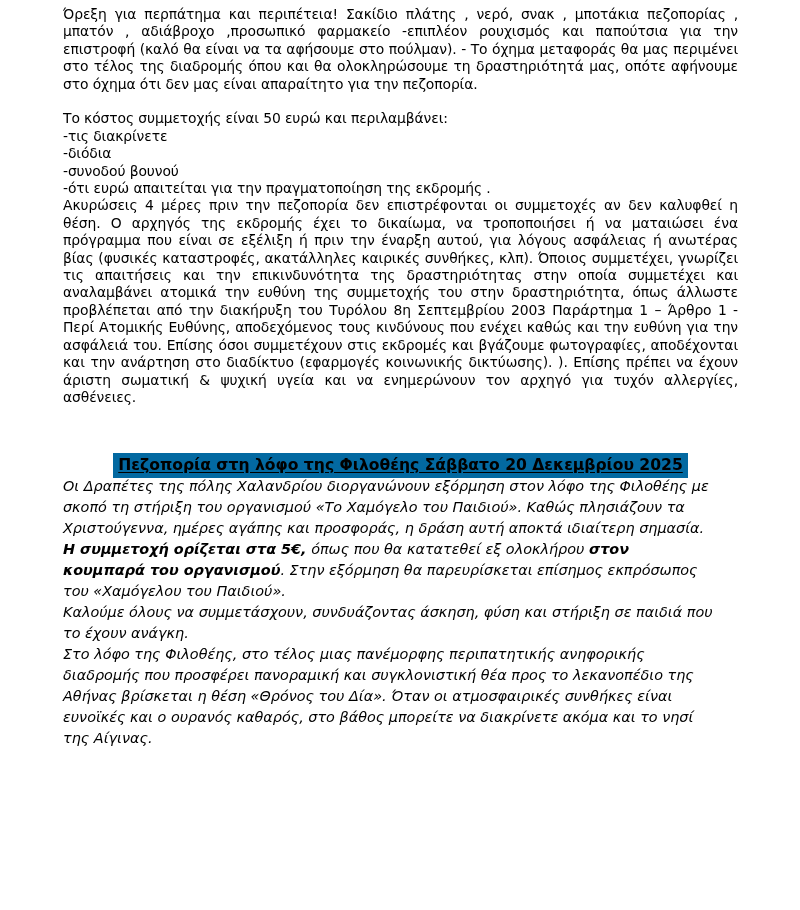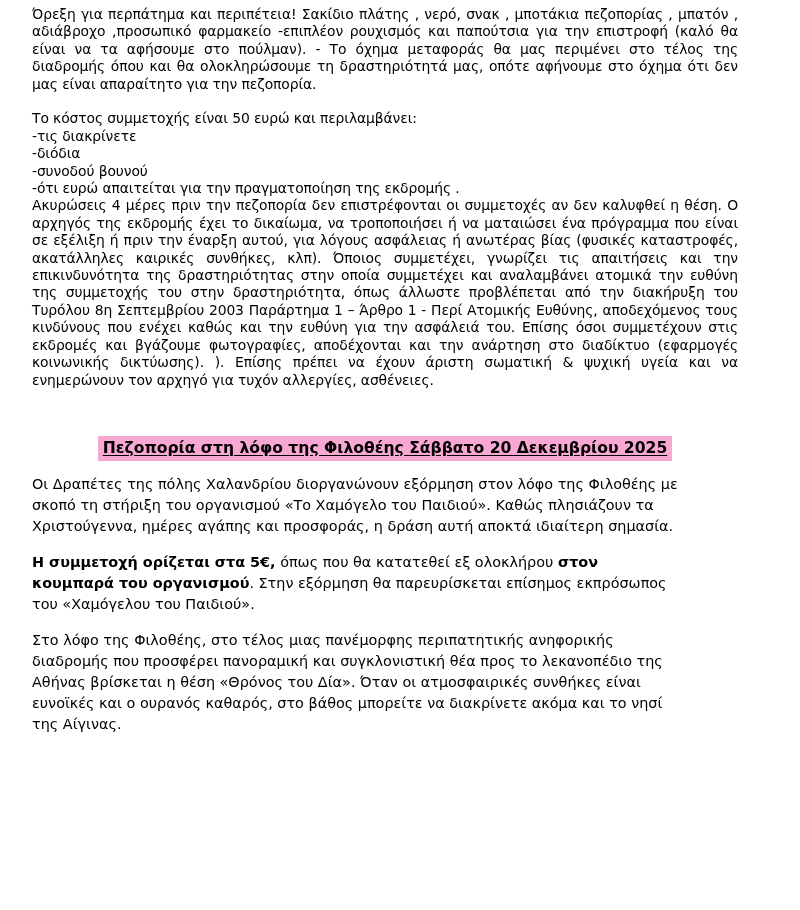--- a/index.html
+++ b/index.html
@@ -6,21 +6,21 @@
   html, body {
     width: 800px;
     background: #ffffff;
     font-family: "DejaVu Sans", "Liberation Sans", sans-serif;
     color: #000000;
   }
   body { height: 910px; overflow: hidden; }
   .page {
     width: 800px;
     height: 910px;
-    padding: 6px 62px 0 32px;
+    padding: 6px 62px 0 63px;
   }
 
   
   .info {
     font-size: 13.9px;
     line-height: 17.4px;
     letter-spacing: -0.1px;
   }
   .info .justify { text-align: justify; }
   .blank-line { height: 17.4px; }
@@ -31,26 +31,26 @@
     line-height: 21px;
   }
   .event-heading {
     text-align: center;
     margin-top: 48px;
     font-size: 15.6px;
     font-weight: bold;
     line-height: 22px;
   }
   .event-heading .highlight {
-    background: #f9a8d4;
+    background: #0369a1;
     text-decoration: underline;
     text-underline-offset: 2px;
     padding: 3px 5px 4px 5px;
   }
-  .event p { margin-top: 15px; max-width: 652px; }
+  .event p { max-width: 652px; font-style: italic; }
   .event b { font-weight: bold; }
 </style>
 </head>
 <body>
 
 <div class="page">
 
   <section class="info">
     <p class="justify">Όρεξη για περπάτημα και περιπέτεια! Σακίδιο πλάτης , νερό, σνακ , μποτάκια πεζοπορίας , μπατόν , αδιάβροχο ,προσωπικό φαρμακείο -επιπλέον ρουχισμός και παπούτσια για την επιστροφή (καλό θα είναι να τα αφήσουμε στο πούλμαν). - Το όχημα μεταφοράς θα μας περιμένει στο τέλος της διαδρομής όπου και θα ολοκληρώσουμε τη δραστηριότητά μας, οπότε αφήνουμε στο όχημα ότι δεν μας είναι απαραίτητο για την πεζοπορία.</p>
 
@@ -67,17 +67,18 @@
     <p class="justify">Ακυρώσεις 4 μέρες πριν την πεζοπορία δεν επιστρέφονται οι συμμετοχές αν δεν καλυφθεί η θέση. Ο αρχηγός της εκδρομής έχει το δικαίωμα, να τροποποιήσει ή να ματαιώσει ένα πρόγραμμα που είναι σε εξέλιξη ή πριν την έναρξη αυτού, για λόγους ασφάλειας ή ανωτέρας βίας (φυσικές καταστροφές, ακατάλληλες καιρικές συνθήκες, κλπ). Όποιος συμμετέχει, γνωρίζει τις απαιτήσεις και την επικινδυνότητα της δραστηριότητας στην οποία συμμετέχει και αναλαμβάνει ατομικά την ευθύνη της συμμετοχής του στην δραστηριότητα, όπως άλλωστε προβλέπεται από την διακήρυξη του Τυρόλου 8η Σεπτεμβρίου 2003 Παράρτημα 1 – Άρθρο 1 - Περί Ατομικής Ευθύνης, αποδεχόμενος τους κινδύνους που ενέχει καθώς και την ευθύνη για την ασφάλειά του. Επίσης όσοι συμμετέχουν στις εκδρομές και βγάζουμε φωτογραφίες, αποδέχονται και την ανάρτηση στο διαδίκτυο (εφαρμογές κοινωνικής δικτύωσης). ). Επίσης πρέπει να έχουν άριστη σωματική &amp; ψυχική υγεία και να ενημερώνουν τον αρχηγό για τυχόν αλλεργίες, ασθένειες.</p>
   </section>
 
   <section class="event">
     <h2 class="event-heading"><span class="highlight">Πεζοπορία στη λόφο της Φιλοθέης Σάββατο 20 Δεκεμβρίου 2025</span></h2>
 
     <p>Οι Δραπέτες της πόλης Χαλανδρίου διοργανώνουν εξόρμηση στον λόφο της Φιλοθέης με σκοπό τη στήριξη του οργανισμού «Το Χαμόγελο του Παιδιού». Καθώς πλησιάζουν τα Χριστούγεννα, ημέρες αγάπης και προσφοράς, η δράση αυτή αποκτά ιδιαίτερη σημασία.</p>
 
     <p><b>Η συμμετοχή ορίζεται στα 5€,</b><span> όπως που θα κατατεθεί εξ ολοκλήρου </span><b>στον κουμπαρά του οργανισμού</b><span>. Στην εξόρμηση θα παρευρίσκεται επίσημος εκπρόσωπος του «Χαμόγελου του Παιδιού».</span></p>
 
+    <p>Καλούμε όλους να συμμετάσχουν, συνδυάζοντας άσκηση, φύση και στήριξη σε παιδιά που το έχουν ανάγκη.</p>
 
     <p>Στο λόφο της Φιλοθέης, στο τέλος μιας πανέμορφης περιπατητικής ανηφορικής διαδρομής που προσφέρει πανοραμική και συγκλονιστική θέα προς το λεκανοπέδιο της Αθήνας βρίσκεται η θέση «Θρόνος του Δία». Όταν οι ατμοσφαιρικές συνθήκες είναι ευνοϊκές και ο ουρανός καθαρός, στο βάθος μπορείτε να διακρίνετε ακόμα και το νησί της Αίγινας.</p>
   </section>
 
 </div>
 
 </body></html>

